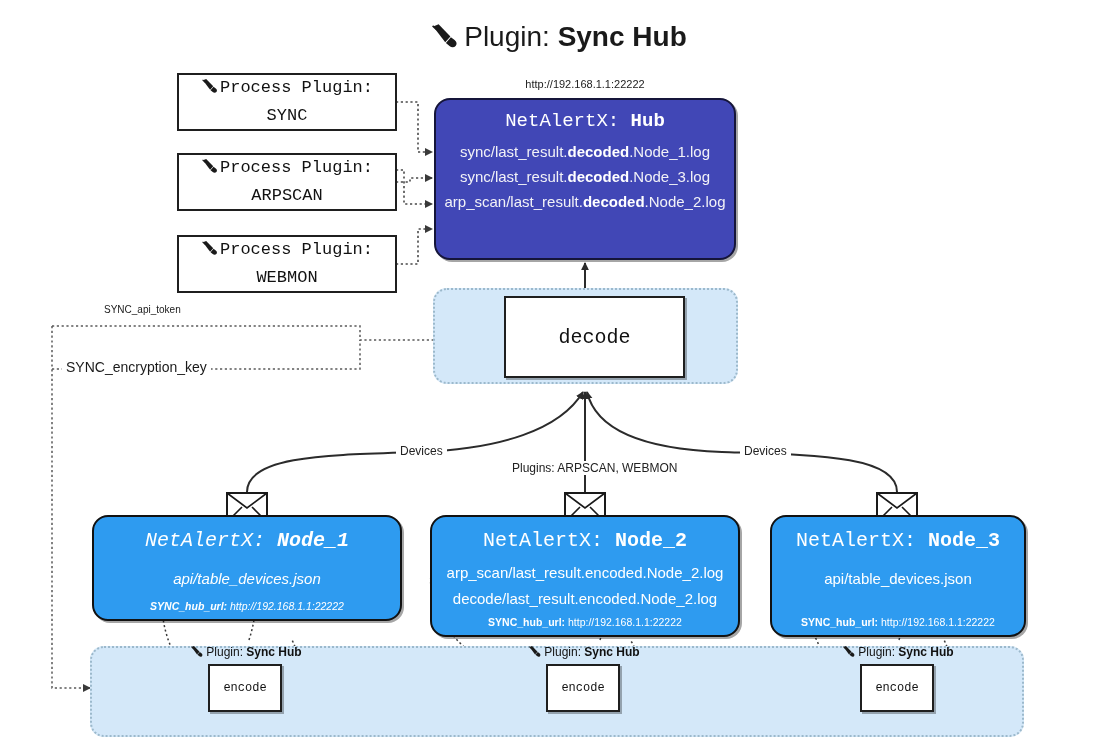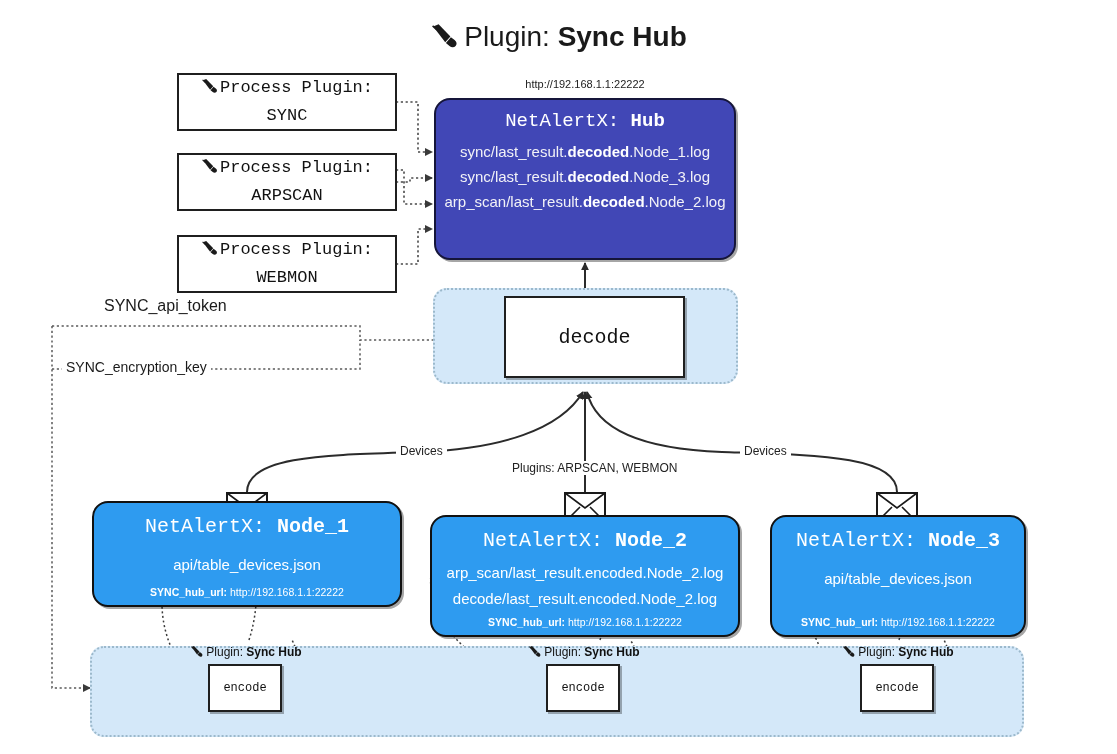--- a/index.html
+++ b/index.html
@@ -192,21 +192,21 @@
       <div class="logs">
         <div class="logrow"><span>sync/last_result.</span><b>decoded</b><span>.Node_1.log</span></div>
         <div class="logrow"><span>sync/last_result.</span><b>decoded</b><span>.Node_3.log</span></div>
         <div class="logrow"><span>arp_scan/last_result.</span><b>decoded</b><span>.Node_2.log</span></div>
       </div>
     </div>
 
     <div class="lblue" style="left:433px;top:288px;width:305px;height:96px;"></div>
     <div class="codebox" id="decode" style="left:504px;top:296px;width:181px;height:82px;">decode</div>
 
-    <div style="position:absolute;left:100px;top:297px;font-size:16px;background:#fff;padding:0 4px;">SYNC_api_token</div>
+    <div style="position:absolute;left:100px;top:304px;font-size:10px;background:#fff;padding:0 4px;">SYNC_api_token</div>
     <div style="position:absolute;left:62px;top:359px;font-size:14px;background:#fff;padding:0 4px;">SYNC_encryption_key</div>
 
     <div class="elabel" style="left:396px;top:444px;">Devices</div>
     <div class="elabel" style="left:508px;top:461px;">Plugins: ARPSCAN, WEBMON</div>
     <div class="elabel" style="left:740px;top:444px;">Devices</div>
 
     <div class="env" style="left:226px;top:492px;">
       <svg width="42" height="31" viewBox="0 0 42 31">
         <rect x="1" y="1" width="40" height="29" fill="#fff" stroke="#1a1a1a" stroke-width="2"></rect>
         <path d="M1,1 L21,16 L41,1" fill="none" stroke="#1a1a1a" stroke-width="1.6"></path>
@@ -221,21 +221,21 @@
       </svg>
     </div>
     <div class="env" style="left:876px;top:492px;">
       <svg width="42" height="31" viewBox="0 0 42 31">
         <rect x="1" y="1" width="40" height="29" fill="#fff" stroke="#1a1a1a" stroke-width="2"></rect>
         <path d="M1,1 L21,16 L41,1" fill="none" stroke="#1a1a1a" stroke-width="1.6"></path>
         <path d="M1,30 L16,15 M41,30 L26,15" fill="none" stroke="#1a1a1a" stroke-width="1.6"></path>
       </svg>
     </div>
 
-    <div class="node" style="left:92px;top:501px;width:310px;height:106px;">
+    <div class="node" style="left:92px;top:515px;width:310px;height:106px;font-style:italic;">
       <div class="ntitle"><span>NetAlertX: </span><b>Node_1</b></div>
       <div class="nline" style="margin-top:14px;">api/table_devices.json</div>
       <div class="nfoot"><b>SYNC_hub_url:</b><span> http://192.168.1.1:22222</span></div>
     </div>
 
     <div class="node" style="left:430px;top:515px;width:310px;height:122px;">
       <div class="ntitle"><span>NetAlertX: </span><b>Node_2</b></div>
       <div class="nline" style="margin-top:8px;">arp_scan/last_result.encoded.Node_2.log</div>
       <div class="nline">decode/last_result.encoded.Node_2.log</div>
       <div class="nfoot"><b>SYNC_hub_url:</b><span> http://192.168.1.1:22222</span></div>

